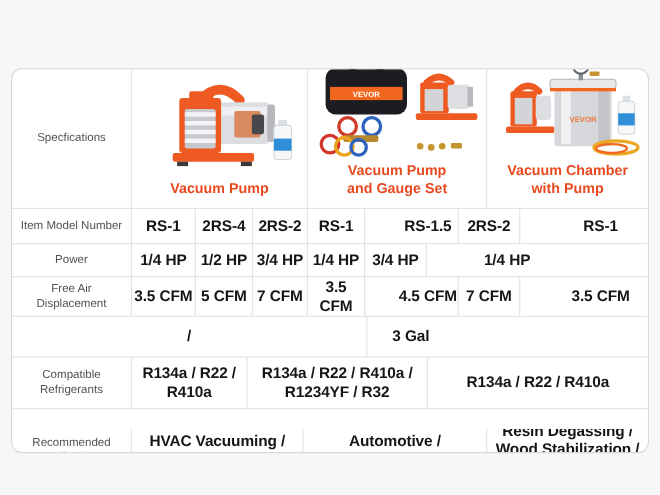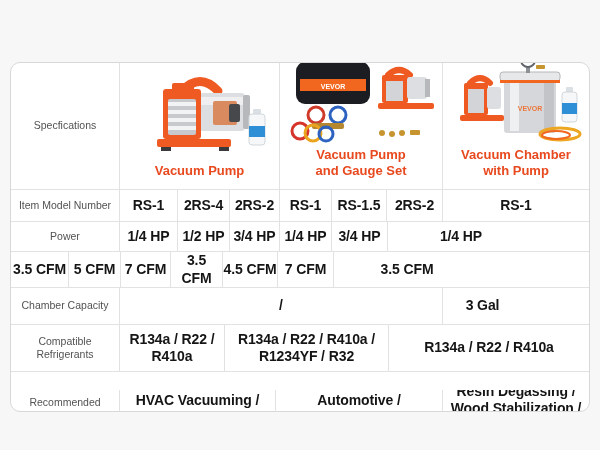--- a/index.html
+++ b/index.html
@@ -55,21 +55,21 @@
   .rh-model{height:32px;}
   .rh-power{height:30px;}
   .rh-disp{height:36px;}
   .rh-cap{height:37px;}
   .rh-ref{height:47px;}
   .rh-app{height:38px;margin-top:18px;}
   
   .cw-label{width:109px;}
   .cw-p1{width:160px;}.cw-p2{width:163px;}.cw-p3{width:146px;}
   .cw-m1a{width:58px;}.cw-m1b{width:52px;}.cw-m1c{width:50px;}
-  .cw-m2a{width:52px;}.cw-m2b{width:55px;}.cw-m2c{width:56px;}
+  .cw-m2a{width:52px;}.cw-m2b{width:55px;margin-left:30px;}.cw-m2c{width:56px;}
   .cw-g3{width:146px;}
   .cw-slash{width:323px;}.cw-3gal{width:79px;}.cw-5gal{width:67px;}
   .cw-r1{width:105px;}.cw-r2{width:164px;}.cw-r3{width:200px;}
   .cw-a1{width:156px;}.cw-a2{width:167px;}.cw-a3{width:146px;}
 </style>
 </head>
 <body>
 
 <div class="stage">
   <div class="card">
@@ -178,31 +178,32 @@
       <div class="cell label-cell cw-label">Power</div>
       <div class="cell value-cell cw-m1a">1/4 HP</div>
       <div class="cell value-cell cw-m1b">1/2 HP</div>
       <div class="cell value-cell cw-m1c">3/4 HP</div>
       <div class="cell value-cell cw-m2a">1/4 HP</div>
       <div class="cell value-cell cw-m2c">3/4 HP</div>
       <div class="cell value-cell cw-g3">1/4 HP</div>
     </div>
 
     <div class="row rh-disp">
+      <div class="cell label-cell cw-label">Free Air
+Displacement</div>
       <div class="cell value-cell cw-m1a">3.5 CFM</div>
       <div class="cell value-cell cw-m1b">5 CFM</div>
       <div class="cell value-cell cw-m1c">7 CFM</div>
       <div class="cell value-cell cw-m2a">3.5 CFM</div>
       <div class="cell value-cell cw-m2b">4.5 CFM</div>
       <div class="cell value-cell cw-m2c">7 CFM</div>
       <div class="cell value-cell cw-g3">3.5 CFM</div>
     </div>
 
     <div class="row rh-cap">
-      <div class="cell label-cell cw-label">Chamber Capacity</div>
       <div class="cell value-cell cw-slash">/</div>
       <div class="cell value-cell cw-3gal">3 Gal</div>
     </div>
 
     <div class="row rh-ref">
       <div class="cell label-cell cw-label">Compatible
 Refrigerants</div>
       <div class="cell value-cell cw-r1">R134a / R22 /
 R410a</div>
       <div class="cell value-cell cw-r2">R134a / R22 / R410a /

